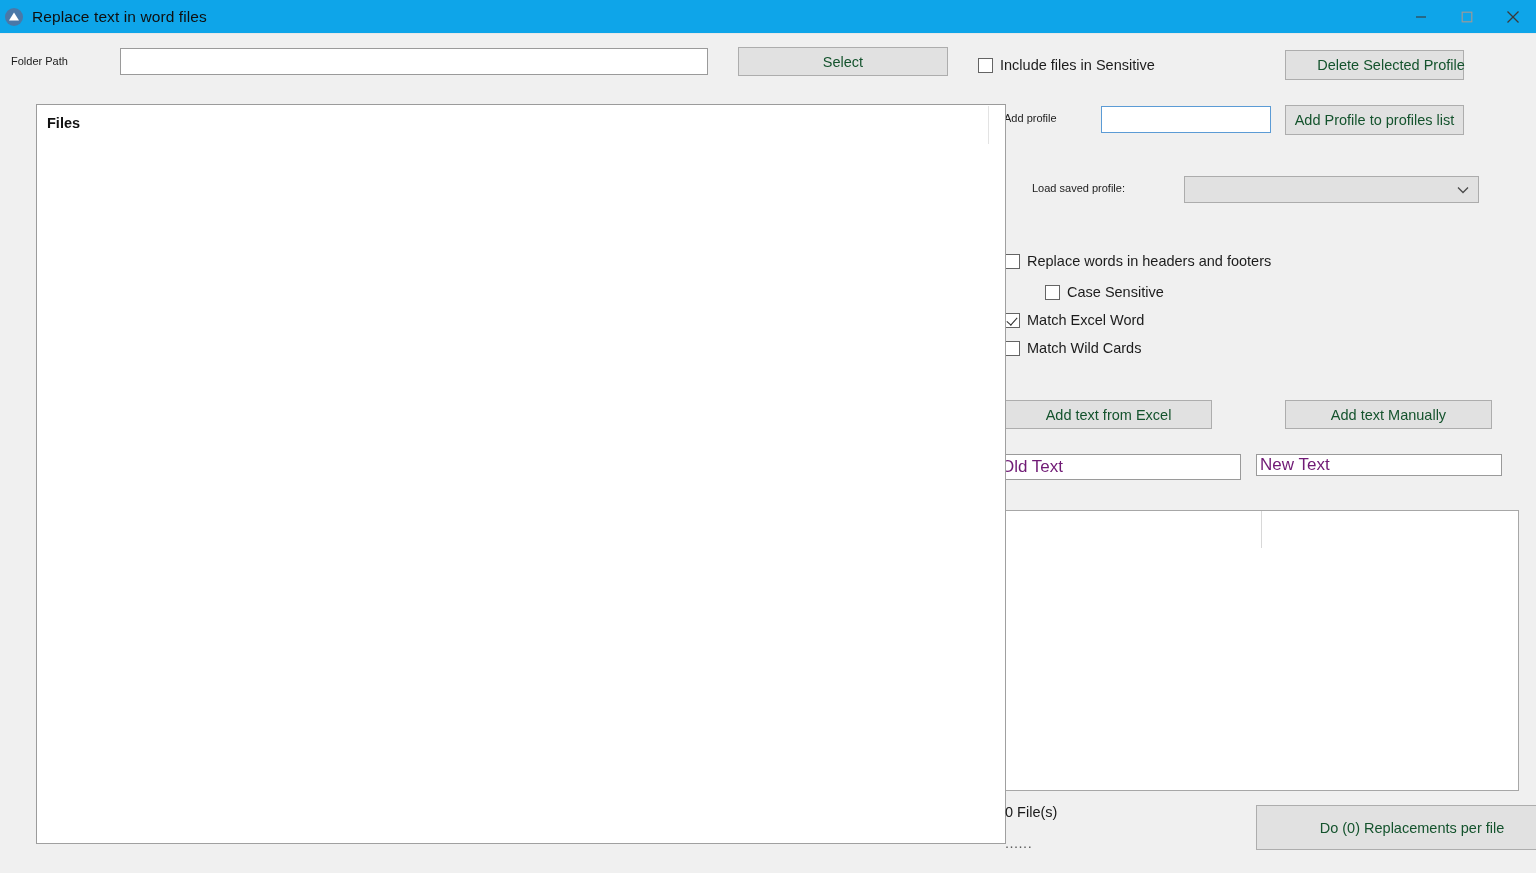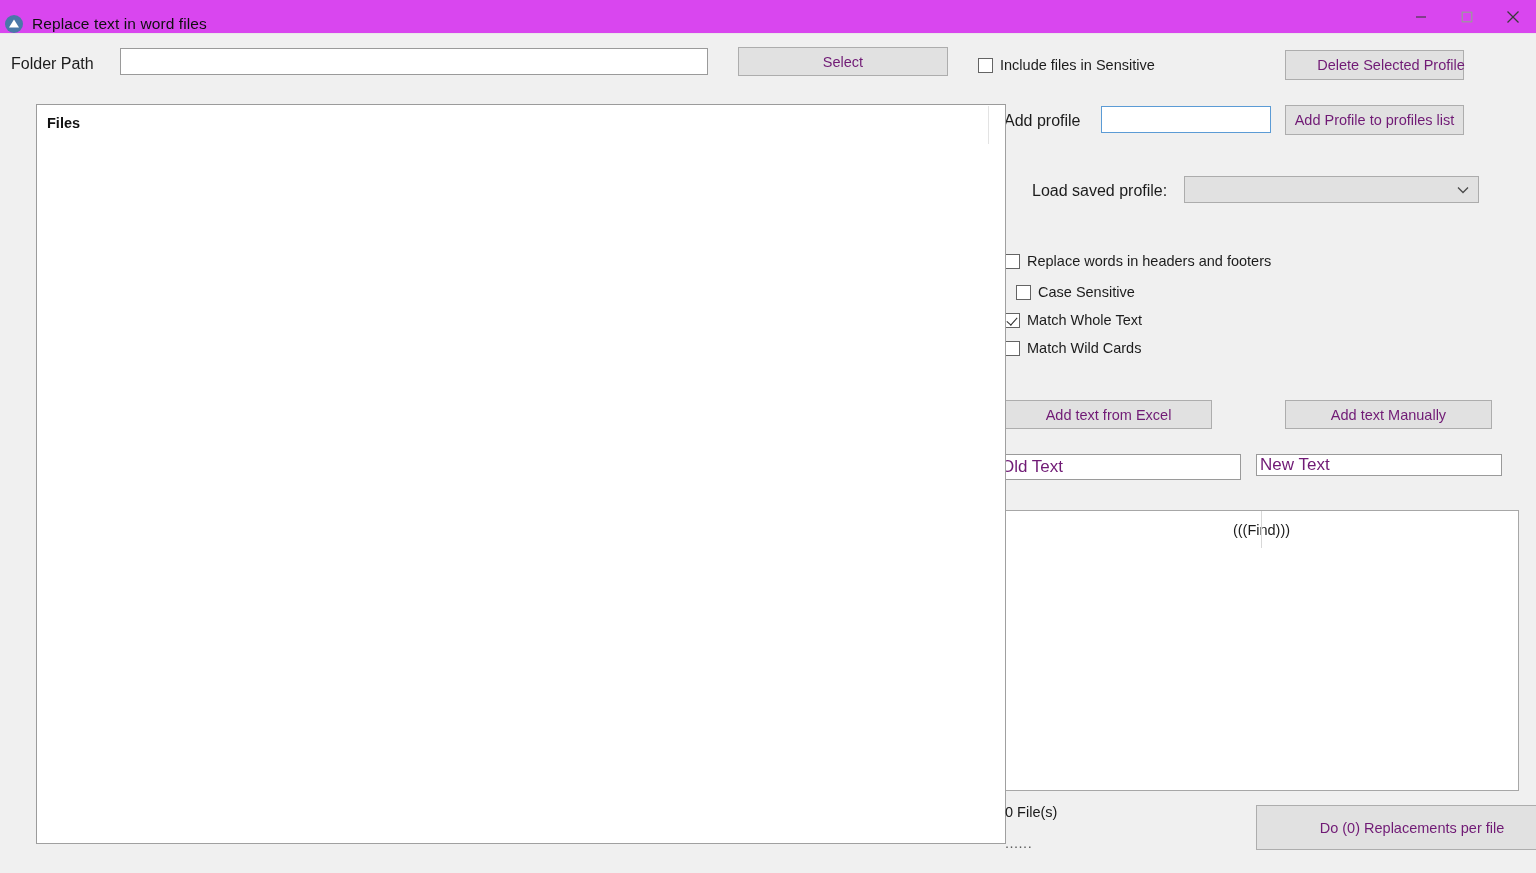--- a/index.html
+++ b/index.html
@@ -16,23 +16,23 @@
     color: #1a1a1a;
     overflow: hidden;
     position: relative;
   }
 
   
   #titlebar {
     position: absolute;
     left: 0; top: 0;
     width: 1536px; height: 33px;
-    background: #d946ef;
-    display: flex;
-    align-items: flex-end;
+    background: #0ea5e9;
+    display: flex;
+    align-items: center;
   }
   #app-icon {
     width: 18px; height: 18px;
     margin-left: 5px;
     border-radius: 50%;
     background: #4a78a8;
     position: relative;
     flex: 0 0 auto;
   }
   #app-icon::after {
@@ -70,40 +70,40 @@
     left: 0; top: 33px;
     width: 1536px; height: 1px;
     background: #e8e8e8;
   }
 
   
   .label {
     position: absolute;
     white-space: nowrap;
     color: #1c1c1c;
-    font-size: 16px;
+    font-size: 11px;
   }
   .textbox {
     position: absolute;
     background: #ffffff;
     border: 1px solid #9a9a9a;
     font-family: "Liberation Sans", sans-serif;
     font-size: 17px;
     color: #701a75;
     padding: 0 3px;
     outline: none;
   }
   .textbox.focused { border: 1px solid #5b9bd5; }
   .btn {
     position: absolute;
     background: #e1e1e1;
     border: 1px solid #adadad;
     font-family: "Liberation Sans", sans-serif;
     font-size: 14.5px;
-    color: #701a75;
+    color: #14532d;
     display: flex;
     align-items: center;
     justify-content: center;
     white-space: nowrap;
     cursor: default;
     padding: 0;
   }
   .combo {
     position: absolute;
     background: #e1e1e1;
@@ -265,46 +265,45 @@
   <svg class="chev" viewBox="0 0 12 8">
     <polyline points="1,1.5 6,6.5 11,1.5" fill="none" stroke="#4a4a4a" stroke-width="1.3"></polyline>
   </svg>
 </div>
 
 <div class="cbrow" style="left:1005px; top:253px;">
   <span class="cbbox"></span>
   <span class="cblabel">Replace words in headers and footers</span>
 </div>
 
-<div class="cbrow" style="left:1016px; top:284px;text-align:right;">
+<div class="cbrow" style="left:1045px; top:284px;text-align:right;">
   <span class="cbbox"></span>
   <span class="cblabel">Case Sensitive</span>
 </div>
 
 <div class="cbrow" style="left:1005px; top:312px;">
   <span class="cbbox checked"></span>
-  <span class="cblabel">Match Whole Text</span>
+  <span class="cblabel">Match Excel Word</span>
 </div>
 
 <div class="cbrow" style="left:1005px; top:340px;">
   <span class="cbbox"></span>
   <span class="cblabel">Match Wild Cards</span>
 </div>
 
 <button class="btn" style="left:1005px; top:400px; width:207px; height:29px;">Add text from Excel</button>
 
 <button class="btn" style="left:1285px; top:400px; width:207px; height:29px;">Add text Manually</button>
 
 <input class="textbox" style="left: 997px; top: 454px; width: 244px; height: 26px;" value="Old Text">
 
 <input class="textbox" style="left: 1256px; top: 454px; width: 246px; height: 22px;" value="New Text">
 
 <div id="grid-box">
   <div id="grid-head">
-    <div class="grid-col">(((Find)))</div>
   </div>
   <div id="grid-head-divider"></div>
 </div>
 
 <div id="files-list">
   <div id="files-header">Files</div>
   <div id="files-col-divider"></div>
 </div>
 
 <div id="status-files">0 File(s)</div>

